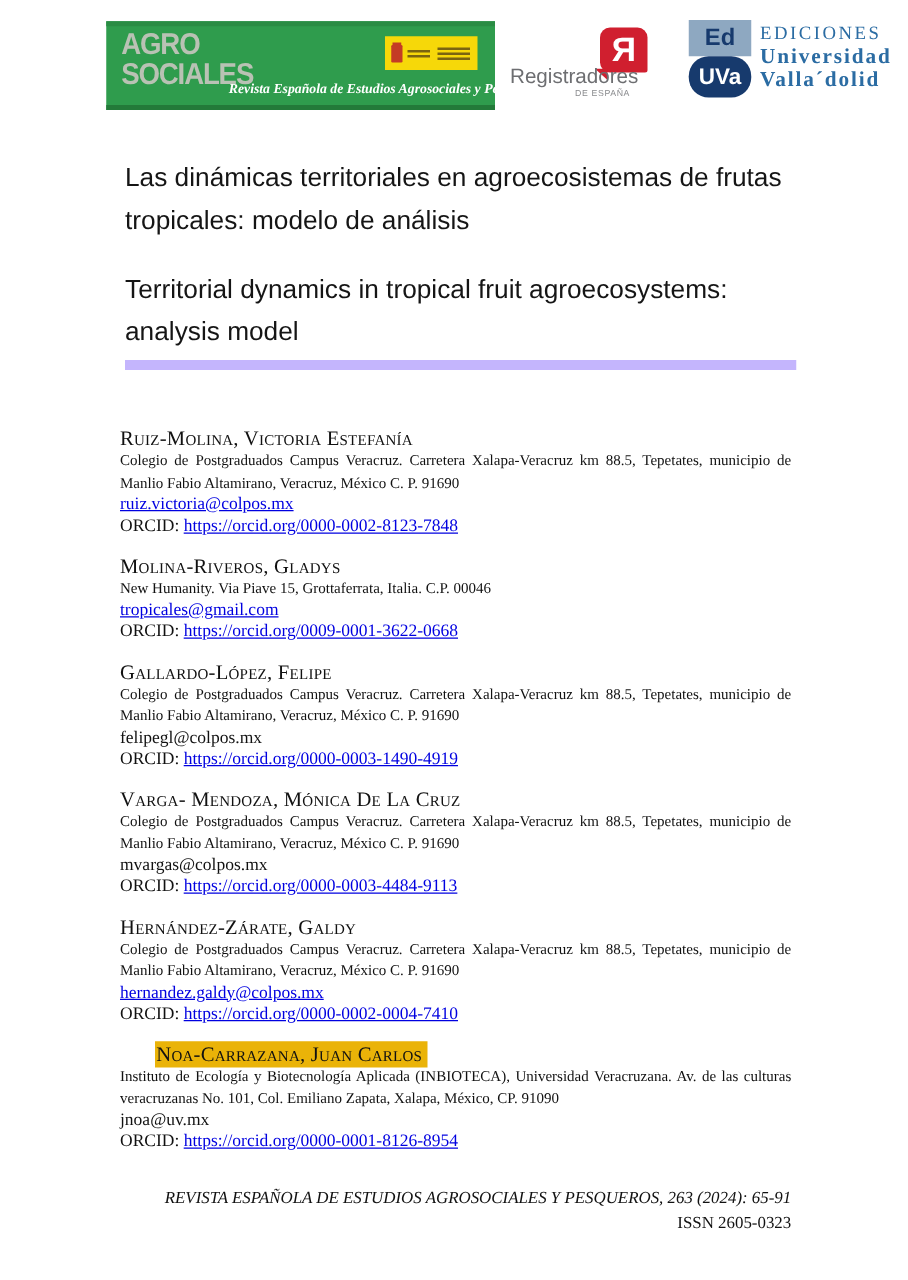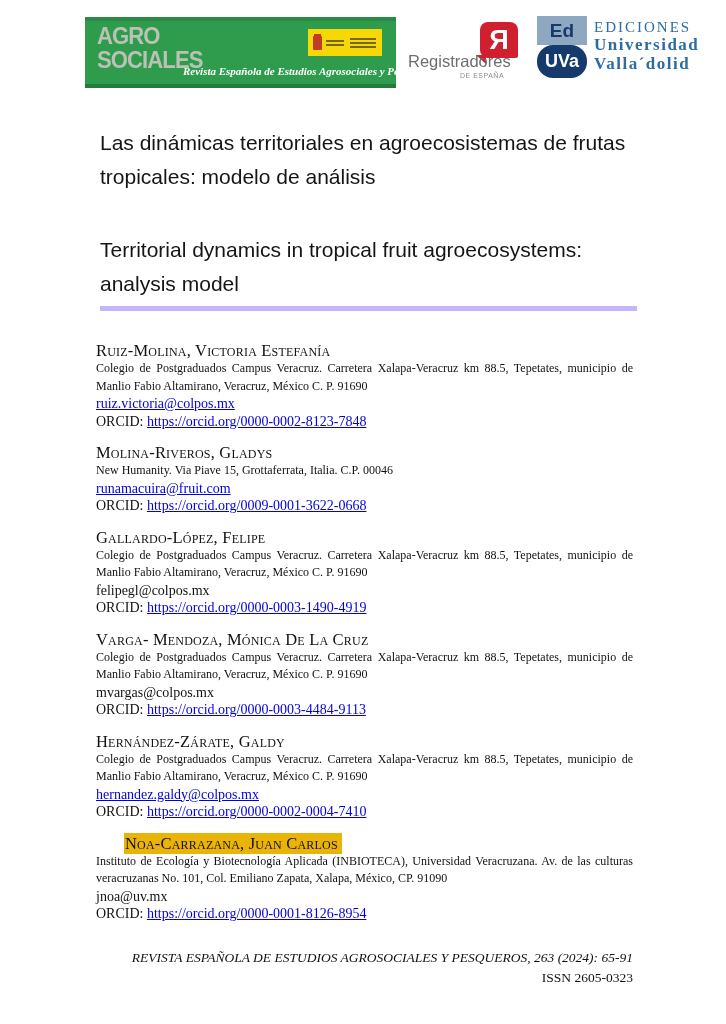--- a/index.html
+++ b/index.html
@@ -78,21 +78,21 @@
     position: absolute; left: 0; top: 30px;
     font-family: "Liberation Sans", sans-serif;
     font-size: 16.5px; color: #6d6e71; white-space: nowrap;
   }
   .reg-sub {
     position: absolute; left: 52px; top: 50px;
     font-family: "Liberation Sans", sans-serif;
     font-size: 7px; letter-spacing: 0.5px; color: #8a8b8e;
   }
 
-  .eduva { position: absolute; left: 537px; top: 16px; height: 62px; display: flex; }
+  .eduva { position: absolute; left: 551px; top: 16px; height: 62px; display: flex; }
   .eduva-mark { width: 50px; display: flex; flex-direction: column; }
   .eduva-top {
     height: 29px; background: #8ea8c1;
     color: #173a6d; font-family: "Liberation Sans", sans-serif;
     font-weight: bold; font-size: 19px;
     display: flex; align-items: center; justify-content: center;
   }
   .eduva-bottom {
     height: 33px; background: #173a6d;
     color: #ffffff; font-family: "Liberation Sans", sans-serif;
@@ -104,24 +104,24 @@
   .eduva-text .l2, .eduva-text .l3 { font-size: 17px; font-weight: bold; letter-spacing: 1.5px; line-height: 1.1; }
 
   
   .titles {
     position: absolute; left: 100px; top: 126px; width: 537px;
     font-family: "Liberation Sans", sans-serif;
     color: #151515;
   }
   .title-es { font-size: 21px; line-height: 34px; font-weight: normal; }
   .title-en {
-    margin-top: 39px;
+    margin-top: 21px;
     font-size: 21px; line-height: 34px; font-weight: normal;
     padding-bottom: 5px;
-    border-bottom: 5px solid #c4b5fd;
+    border-bottom: 8px solid #c4b5fd;
   }
 
   
   .authors { position: absolute; left: 96px; top: 341px; width: 537px; }
   .author { margin-bottom: 13px; }
   .author-name {
     font-variant: small-caps;
     font-size: 16.5px; line-height: 19px;
     letter-spacing: 0.2px;
   }
@@ -206,21 +206,21 @@
     <div class="author">
       <div class="author-name"><span data-highlight="false">Ruiz-Molina, Victoria Estefanía</span></div>
       <div class="affil">Colegio de Postgraduados Campus Veracruz. Carretera Xalapa-Veracruz km 88.5, Tepetates, municipio de Manlio Fabio Altamirano, Veracruz, México C. P. 91690</div>
       <div class="email-line"><span data-style="link">ruiz.victoria@colpos.mx</span></div>
       <div class="orcid-line"><span>ORCID:</span> <a class="link">https://orcid.org/0000-0002-8123-7848</a></div>
     </div>
 
     <div class="author">
       <div class="author-name"><span data-highlight="false">Molina-Riveros, Gladys</span></div>
       <div class="affil">New Humanity. Via Piave 15, Grottaferrata, Italia. C.P. 00046</div>
-      <div class="email-line"><span data-style="link">runamacuira@fruit.com</span></div>
+      <div class="email-line"><span data-style="link">tropicales@gmail.com</span></div>
       <div class="orcid-line"><span>ORCID:</span> <a class="link">https://orcid.org/0009-0001-3622-0668</a></div>
     </div>
 
     <div class="author">
       <div class="author-name"><span data-highlight="false">Gallardo-López, Felipe</span></div>
       <div class="affil">Colegio de Postgraduados Campus Veracruz. Carretera Xalapa-Veracruz km 88.5, Tepetates, municipio de Manlio Fabio Altamirano, Veracruz, México C. P. 91690</div>
       <div class="email-line"><span data-style="plain">felipegl@colpos.mx</span></div>
       <div class="orcid-line"><span>ORCID:</span> <a class="link">https://orcid.org/0000-0003-1490-4919</a></div>
     </div>
 

